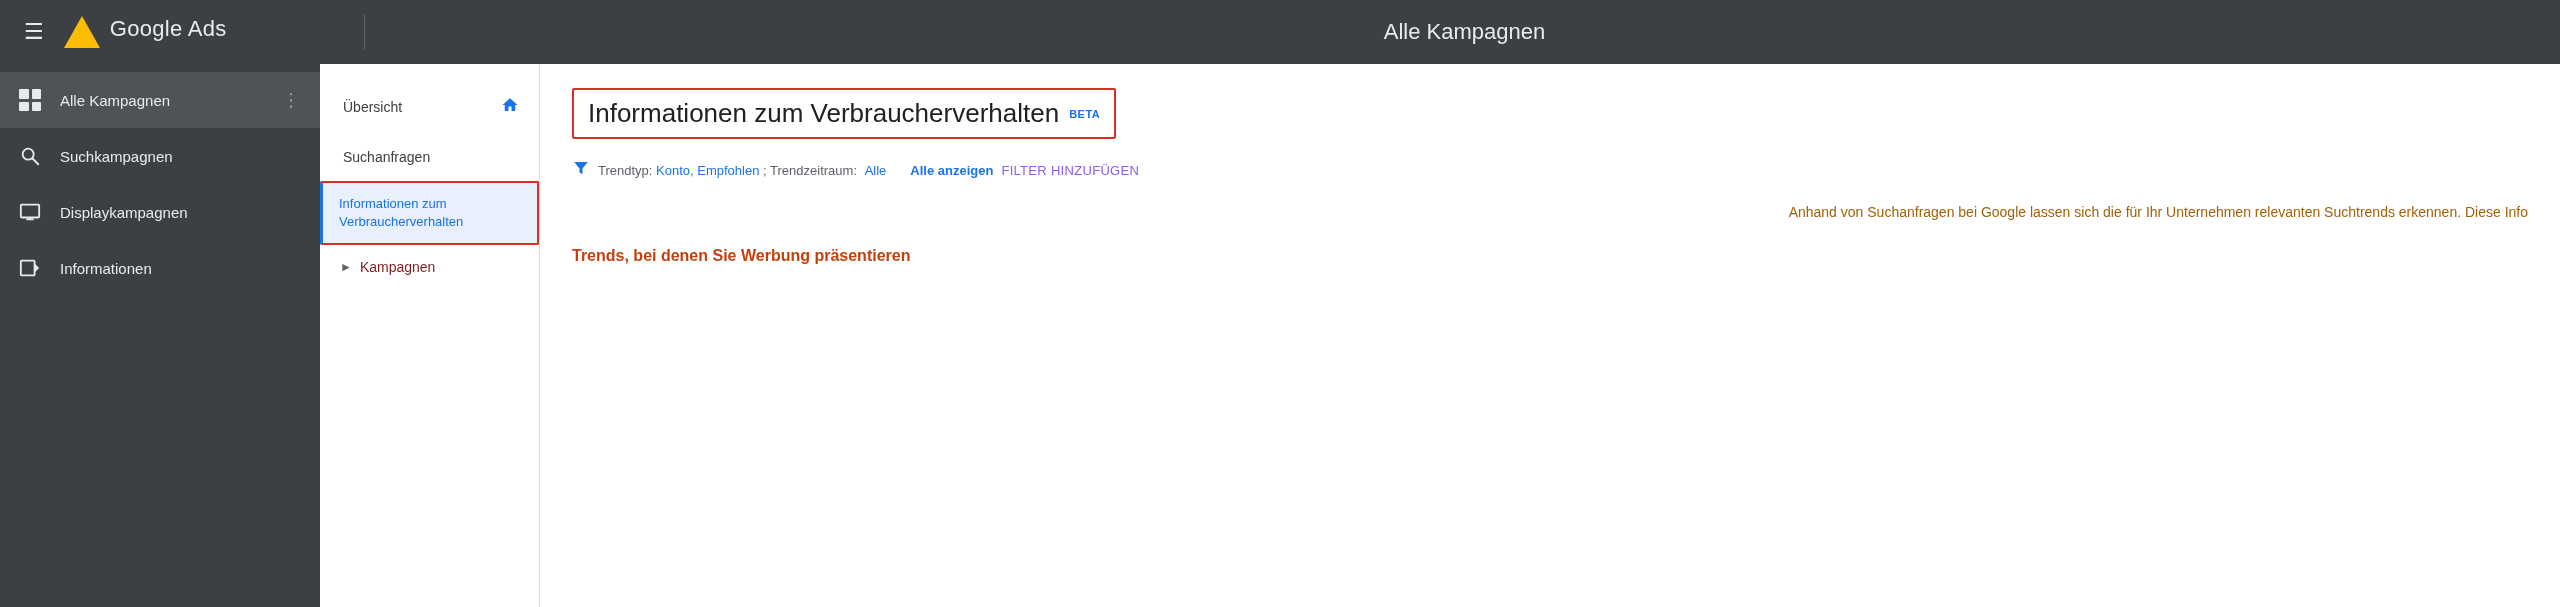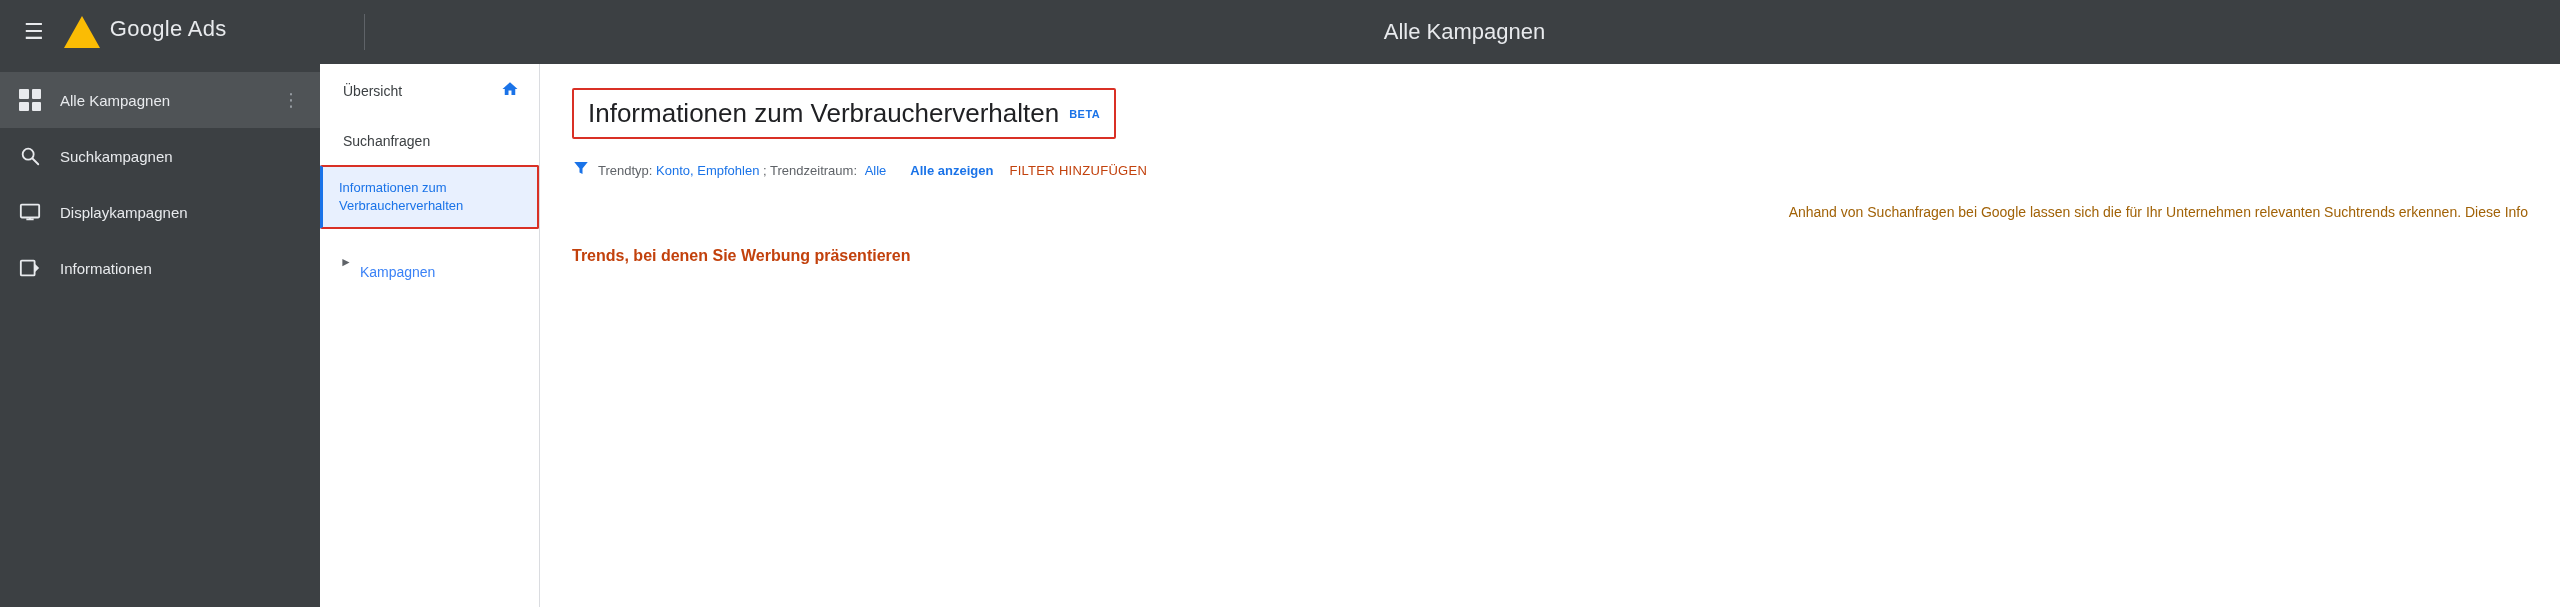--- a/index.html
+++ b/index.html
@@ -119,21 +119,21 @@
       background: #e8eaed;
       border-radius: 1px;
     }
 
     
     .middle-sidebar {
       width: 220px;
       background: #fff;
       flex-shrink: 0;
       border-right: 1px solid #dadce0;
-      padding-top: 0;
+      padding-top: 16px;
     }
     .mid-nav-item {
       display: flex;
       align-items: center;
       padding: 16px 20px;
       cursor: pointer;
       color: #3c4043;
       font-size: 14px;
       gap: 8px;
       border-left: 3px solid transparent;
@@ -190,26 +190,26 @@
     .filter-text {
       font-size: 13px;
       color: #5f6368;
     }
     .filter-text span.link {
       color: #1a73e8;
       font-weight: 500;
     }
     .filter-add {
       font-size: 13px;
-      color: #c2410c;
+      color: #8b5cf6;
       font-weight: 500;
       letter-spacing: 0.3px;
       text-transform: uppercase;
       cursor: pointer;
-      margin-left: 8px;
+      margin-left: 0;
     }
     .description-text {
       font-size: 14px;
       color: #a16207;
       margin-bottom: 24px;
       line-height: 1.5;
       text-align: right;
     }
     .section-title {
       font-size: 16px;
@@ -299,21 +299,21 @@
     <div class="mid-nav-item">
       <span>Suchanfragen</span>
     </div>
 
     <div class="mid-nav-item mid-nav-item-active-box" style="border: 2px solid #d93025; background: #e8f0fe; border-left: 3px solid #1a73e8; padding: 12px 16px;">
       <span style="color: #1a73e8; font-size: 13px; font-weight: 500; line-height: 1.4;">Informationen zum Verbraucherverhalten</span>
     </div>
 
     <div class="mid-nav-campaigns">
       <span class="chevron-right">►</span>
-      <span style="font-size: 14px; color: #3b82f6; margin-top: 21px;">Kampagnen</span>
+      <span style="font-size: 14px; color: #7f1d1d;">Kampagnen</span>
     </div>
 
   </div>
 
   <div class="content-area">
 
     <div style="display: inline-flex; align-items: center; gap: 10px; border: 2px solid #d93025; padding: 8px 14px; margin-bottom: 16px; border-radius: 2px;">
       <span class="content-title">Informationen zum Verbraucherverhalten</span>
       <sup class="beta-badge">BETA</sup>
     </div>

